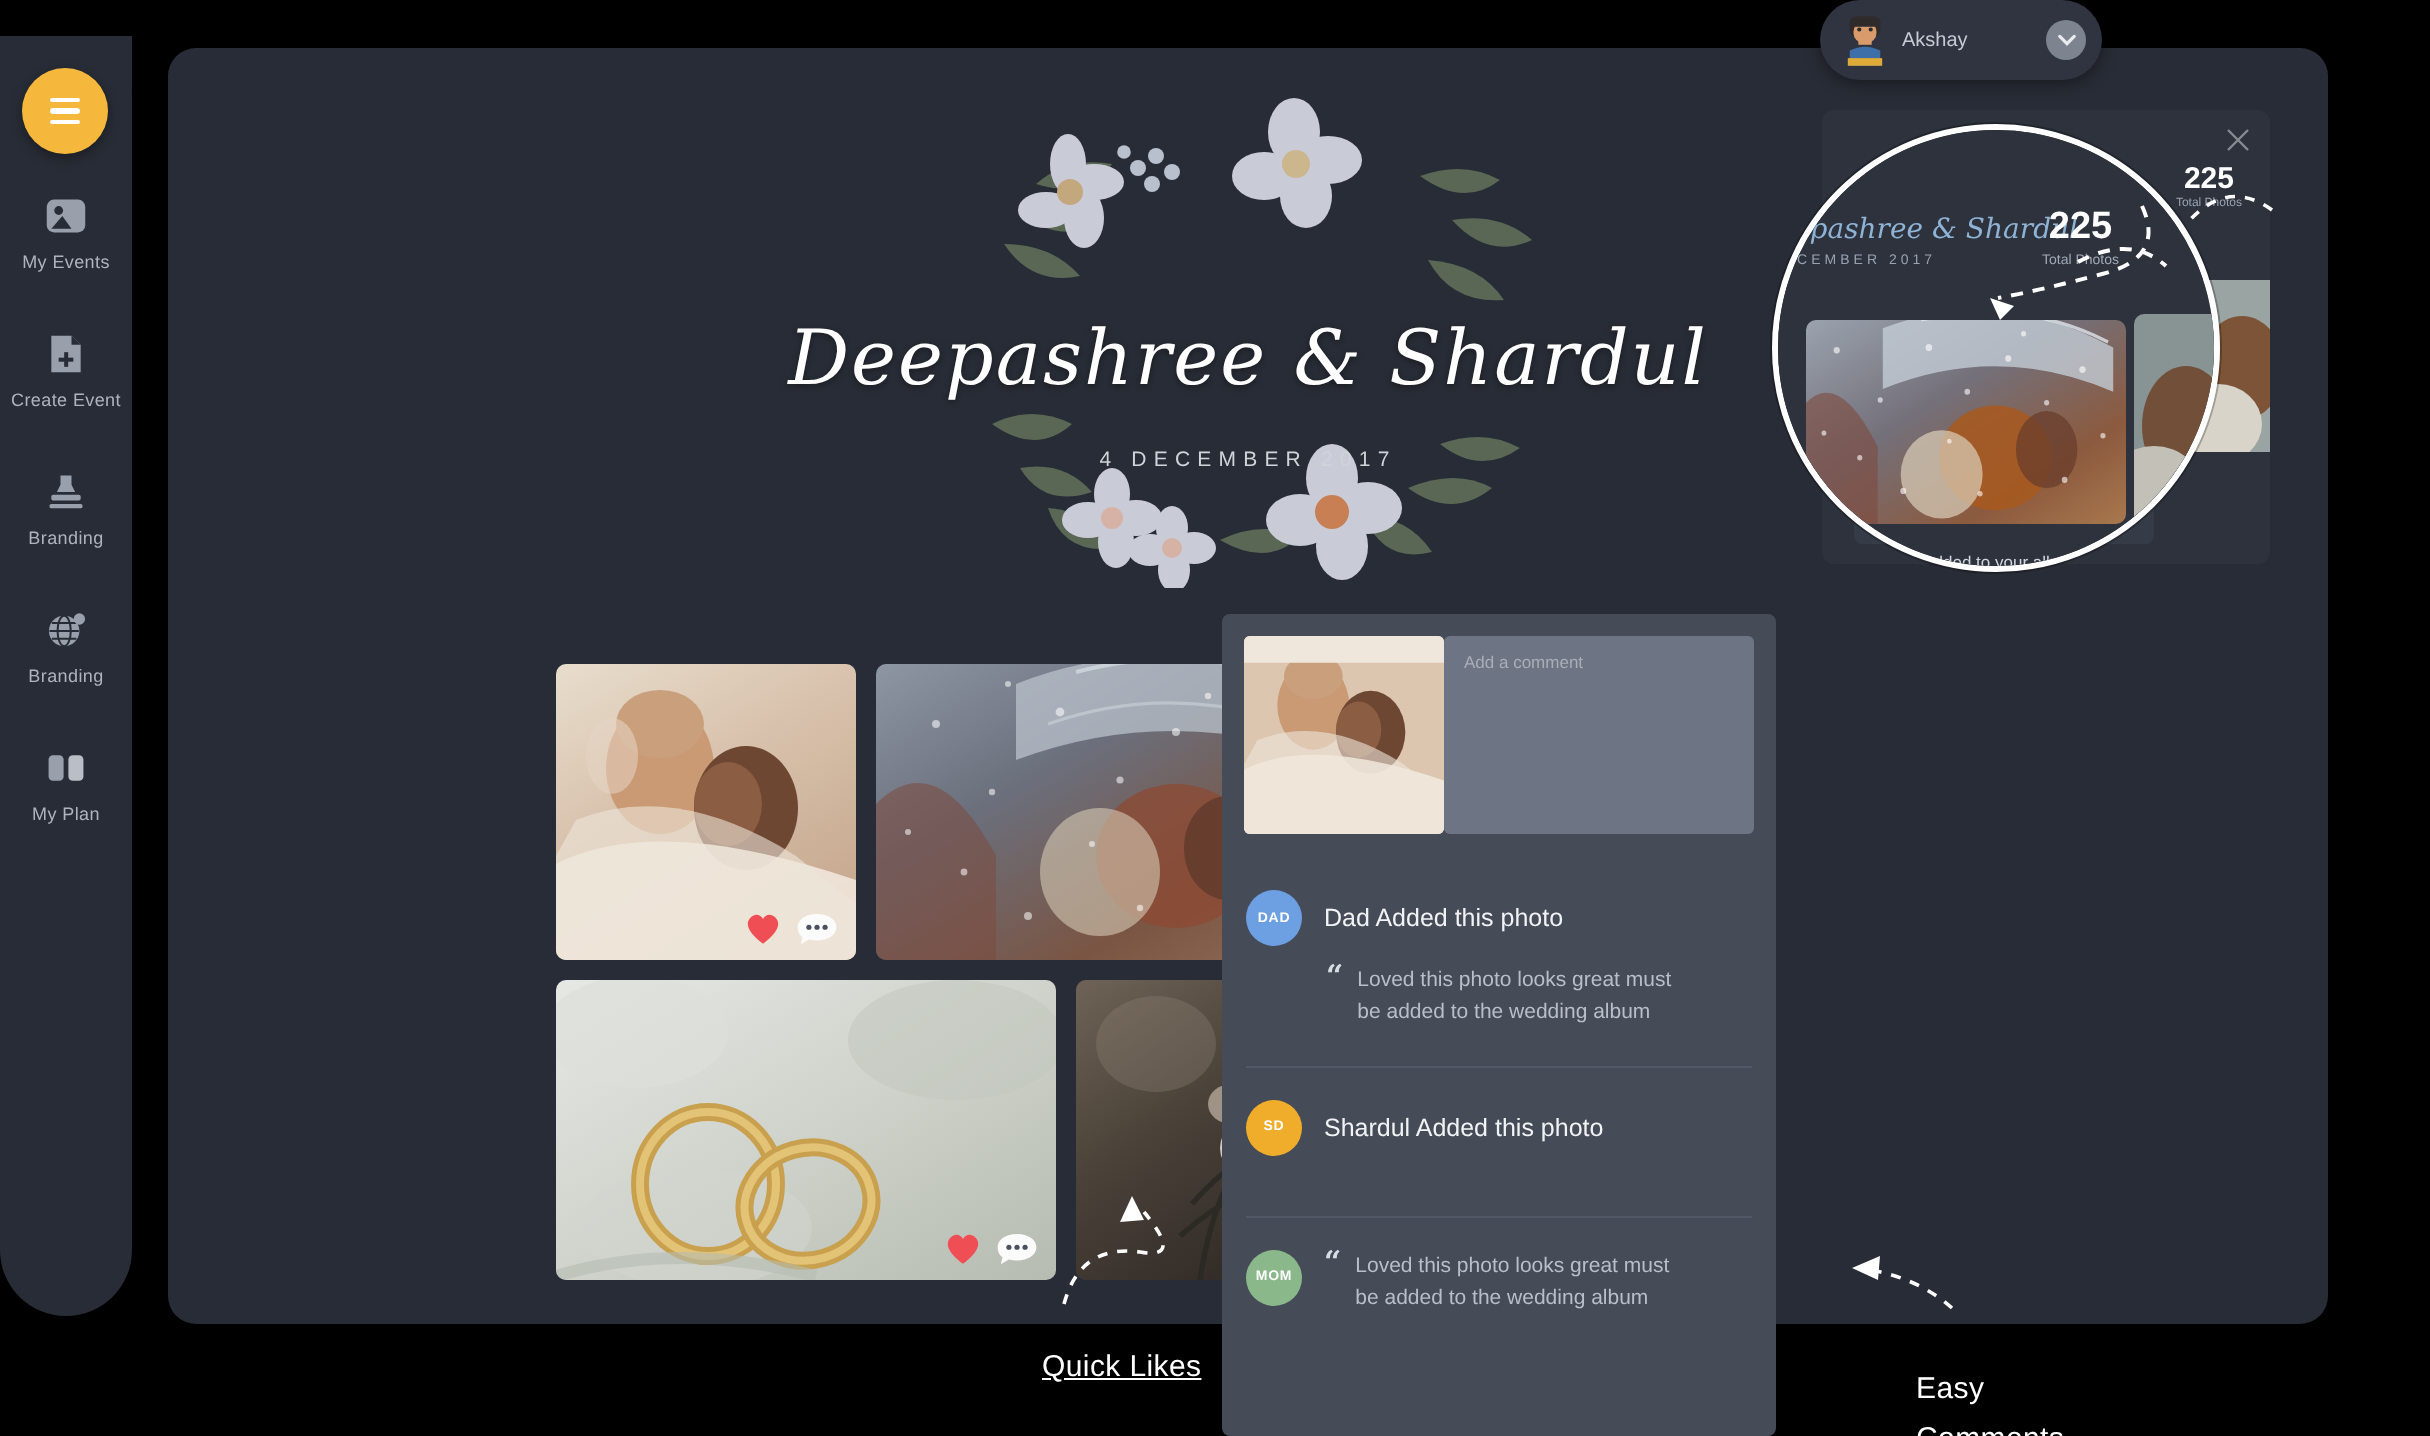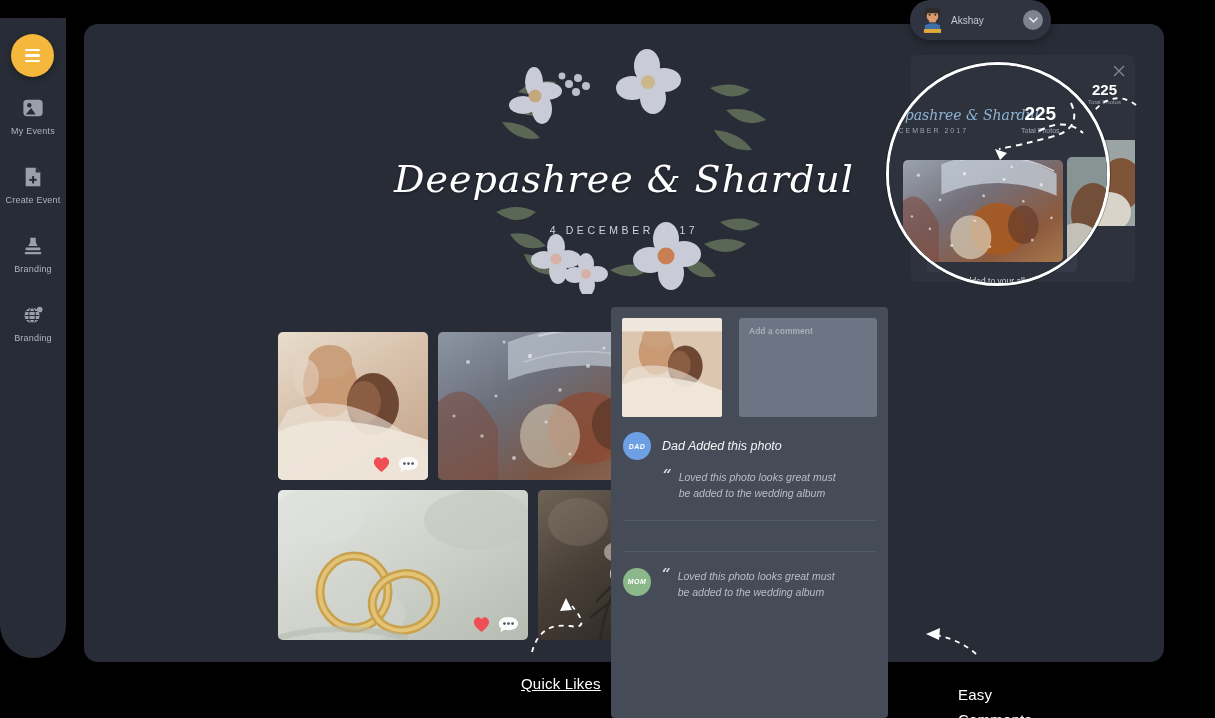--- a/index.html
+++ b/index.html
@@ -83,27 +83,27 @@
   .heart-ico { width:19px; height:18px; display:block; }
   .cmt-ico { width:21px; height:17px; display:block; }
 
   
   #comments {
     position:absolute; left:611px; top:307px;
     width:277px; height:411px;
     background:#454b57; border-radius:4px;
     overflow:hidden;
   }
-  .cmt-head { padding:11px 11px 0 11px; display:flex; gap:17px;font-weight:bold; }
+  .cmt-head { padding:11px 11px 0 11px; display:flex; gap:0; }
   .cmt-thumb { width:100px; height:99px; border-radius:3px; overflow:hidden; flex:none; background:#bba; }
   .cmt-input {
     flex:1; height:99px; background:#6d7483; border-radius:3px;
     padding:8px 10px; font-size:8.5px; color:#a9aeb9; cursor:text;
   }
-  .cmt-body { margin-top:15px;font-style:italic; }
+  .cmt-body { margin-top:28px; }
   .cmt-row { padding:0 12px; }
   .cmt-person { display:flex; align-items:center; gap:11px; }
   .avatar {
     width:28px; height:28px; border-radius:50%; flex:none;
     display:flex; align-items:center; justify-content:center;
     font-size:7px; font-weight:bold; color:#fff; letter-spacing:.4px;
   }
   .cmt-name { font-size:12.5px; color:#f2f3f5; }
   .cmt-quote { display:flex; gap:7px; margin:9px 0 0 40px; }
   .qmark { font-size:15px; line-height:.9; color:#d8dce3; font-family:"DejaVu Serif",serif; font-weight:bold; }
@@ -258,20 +258,29 @@
           <svg viewBox="0 0 24 24">
             <circle cx="11" cy="12.5" r="8.3"></circle>
             <ellipse cx="11" cy="12.5" rx="3.6" ry="8.3" fill="none" stroke="#282c36" stroke-width="1.1"></ellipse>
             <path d="M3 12.5h16M4.3 8.2h13.4M4.3 16.8h13.4" stroke="#282c36" stroke-width="1.1" fill="none"></path>
             <circle cx="19.3" cy="6" r="3.1"></circle>
             </svg>
         </span>
         <span class="nav-label">Branding</span>
       </div>
 
+      <div class="nav-item">
+        <span class="nav-ico">
+          <svg viewBox="0 0 24 24">
+            <rect x="2.5" y="5" width="8.2" height="14" rx="2.4"></rect>
+            <rect x="13.3" y="5" width="8.2" height="14" rx="2.4" fill="#b9bec7"></rect>
+            </svg>
+        </span>
+        <span class="nav-label">My Plan</span>
+      </div>
 
     </div>
   </div>
 
   <div id="main">
 
     <div id="hero">
       <svg class="wreath" width="420" height="250" viewBox="0 0 420 250">
         <g fill="#5d6b57" opacity=".95">
 
@@ -533,20 +542,26 @@
           <div class="cmt-name">Dad Added this photo</div>
         </div>
         <div class="cmt-quote">
           <span class="qmark">“</span>
           <span class="cmt-text">Loved this photo looks great must be added to the wedding album</span>
         </div>
       </div>
 
       <div class="cmt-sep"></div>
 
+      <div class="cmt-row">
+        <div class="cmt-person">
+          <div class="avatar" style="background:#f0ad2b">SD</div>
+          <div class="cmt-name">Shardul Added this photo</div>
+        </div>
+      </div>
 
       <div class="cmt-sep" style="margin-top:30px"></div>
 
       <div class="cmt-row" style="margin-top:14px">
         <div class="cmt-person" style="align-items:flex-start">
           <div class="avatar" style="background:#8ab88a">MOM</div>
           <div class="cmt-quote" style="margin:0">
             <span class="qmark">“</span>
             <span class="cmt-text">Loved this photo looks great must be added to the wedding album</span>
           </div>

